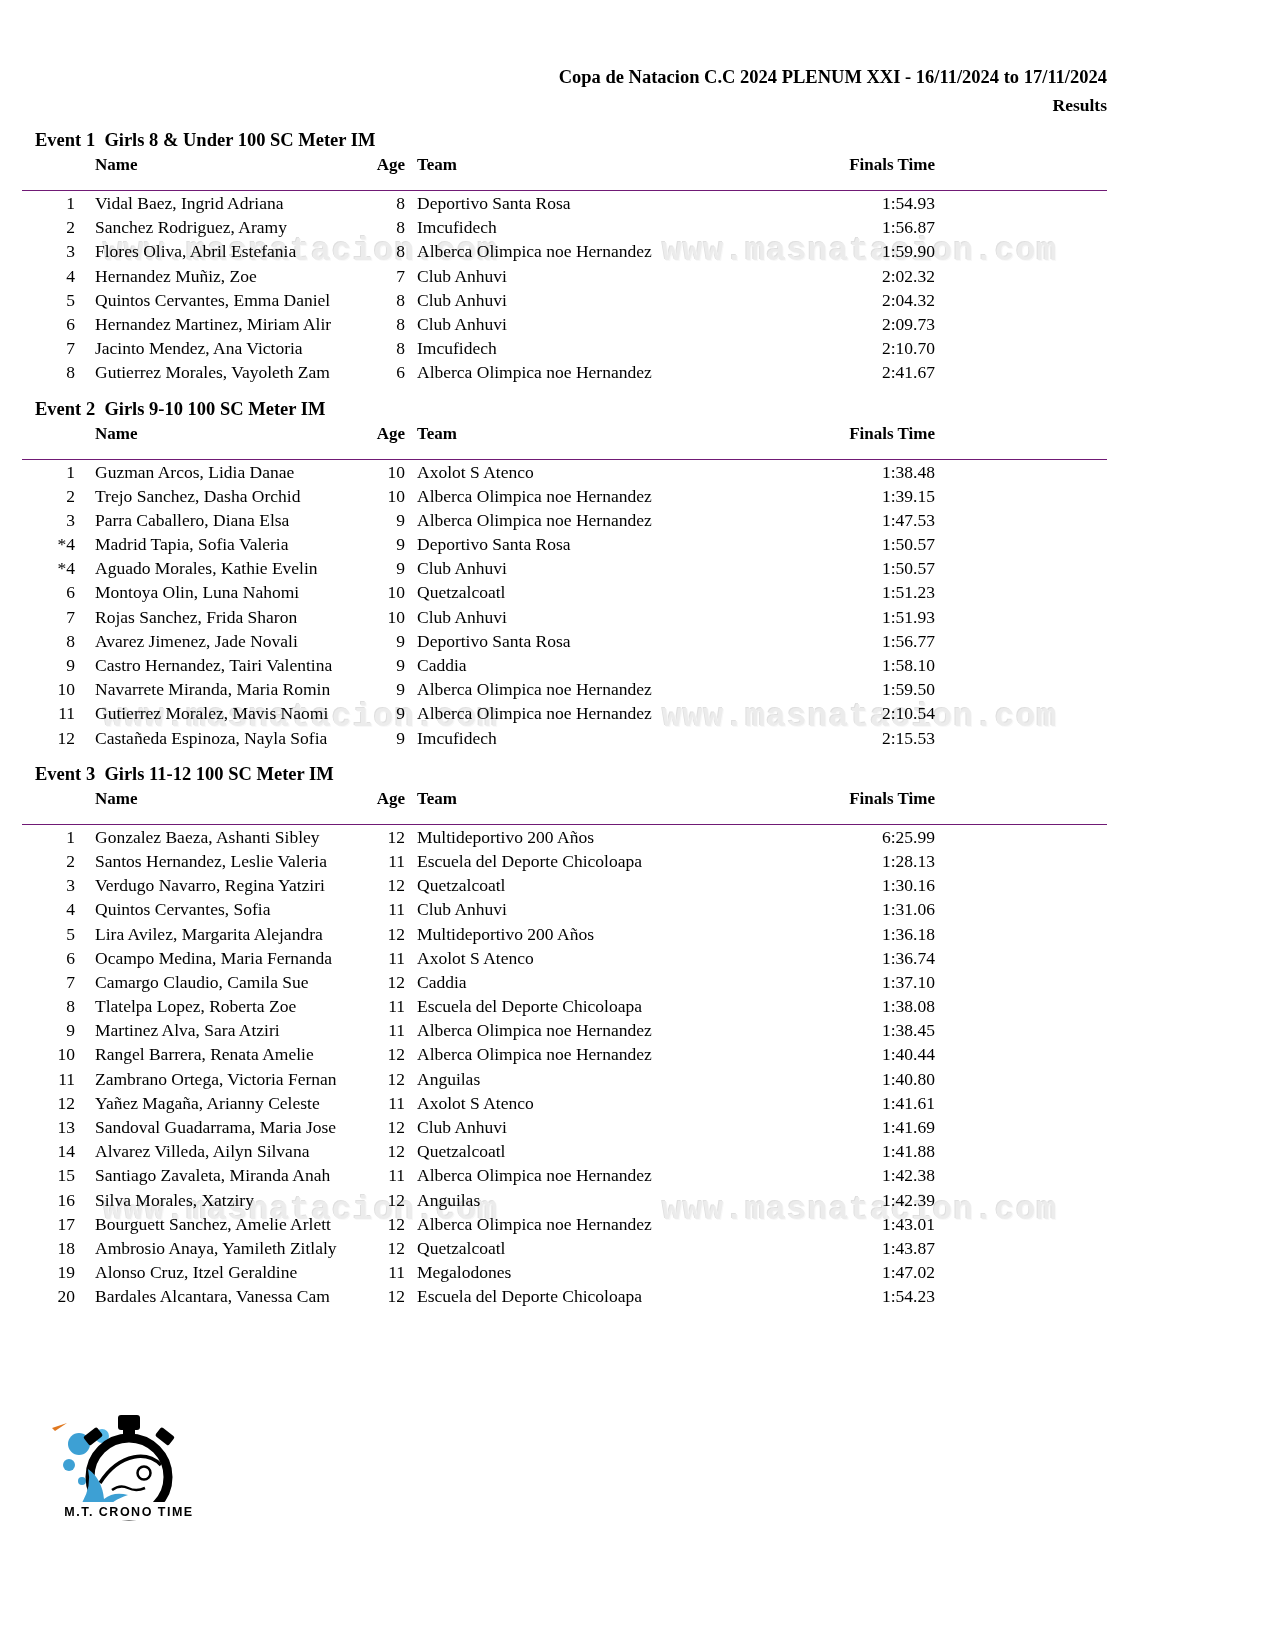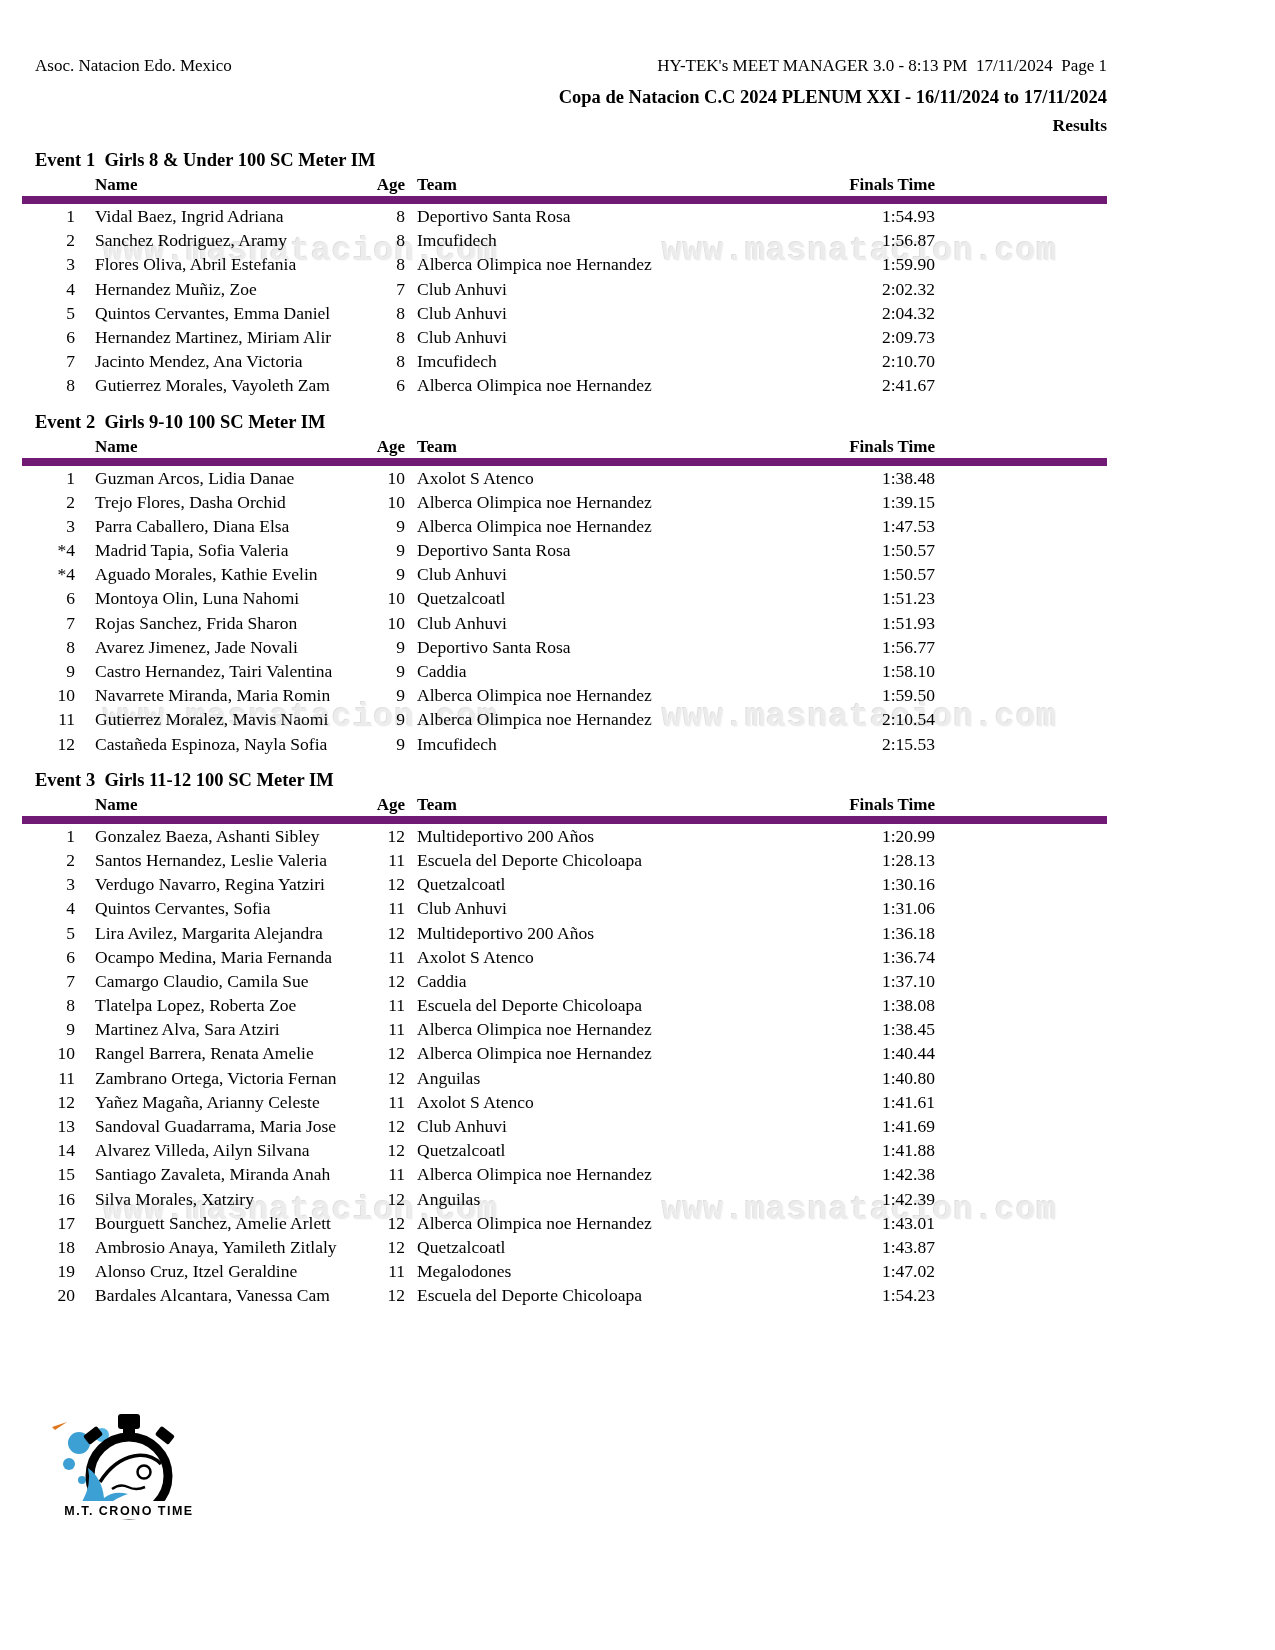--- a/index.html
+++ b/index.html
@@ -31,21 +31,21 @@
   .doc-subtitle { text-align:right; font-weight:700; font-size:17.5px; margin-top:7px; }
 
   .event { margin-top:14px; }
   .event-title { font-weight:700; font-size:18.5px; padding-left:13px; margin:0 0 4px 0; white-space:pre; }
 
   .thead, .trow {
     display:grid;
     grid-template-columns:53px 20px 267px 43px 12px 375px 143px 1fr;
     align-items:baseline;
   }
-  .thead { font-weight:700; font-size:17px; border-bottom:8px solid #701a75; padding-bottom:1px; }
+  .thead { font-weight:700; font-size:17px; border-bottom:1px solid #701a75; padding-bottom:15px; }
   .trow { font-size:17.5px; height:24.2px; line-height:24.2px; }
 
   .c-rank { grid-column:1; text-align:right; }
   .c-name { grid-column:3; white-space:nowrap; overflow:hidden; }
   .c-age  { grid-column:4; text-align:right; }
   .c-team { grid-column:6; white-space:nowrap; overflow:hidden; }
   .c-time { grid-column:7; text-align:right; }
 
   .logo-wrap { margin-top:86px; display:flex; justify-content:flex-start; width:1253px; }
 </style>
@@ -54,24 +54,20 @@
 
 <span class="wm wm-a1">www.masnatacion.com</span>
 <span class="wm wm-a2">www.masnatacion.com</span>
 <span class="wm wm-b1">www.masnatacion.com</span>
 <span class="wm wm-b2">www.masnatacion.com</span>
 <span class="wm wm-c1">www.masnatacion.com</span>
 <span class="wm wm-c2">www.masnatacion.com</span>
 
 <div class="content">
 
-  <div class="topline">
-    <span>Asoc. Natacion Edo. Mexico</span>
-    <span class="right">HY-TEK's MEET MANAGER 3.0 - 8:13 PM  17/11/2024  Page 1</span>
-  </div>
 
   <div class="doc-title">Copa de Natacion C.C 2024 PLENUM XXI - 16/11/2024 to 17/11/2024</div>
   <div class="doc-subtitle">Results</div>
 
   <div>
   <section class="event">
     <h2 class="event-title">Event 1  Girls 8 &amp; Under 100 SC Meter IM</h2>
     <div class="thead">
       <span class="c-name">Name</span>
       <span class="c-age">Age</span>
@@ -157,21 +153,21 @@
   <div class="trow">
     <span class="c-rank">1</span>
     <span class="c-name">Guzman Arcos, Lidia Danae</span>
     <span class="c-age">10</span>
     <span class="c-team">Axolot S Atenco</span>
     <span class="c-time">1:38.48</span>
   </div>
 
   <div class="trow">
     <span class="c-rank">2</span>
-    <span class="c-name">Trejo Flores, Dasha Orchid</span>
+    <span class="c-name">Trejo Sanchez, Dasha Orchid</span>
     <span class="c-age">10</span>
     <span class="c-team">Alberca Olimpica noe Hernandez</span>
     <span class="c-time">1:39.15</span>
   </div>
 
   <div class="trow">
     <span class="c-rank">3</span>
     <span class="c-name">Parra Caballero, Diana Elsa</span>
     <span class="c-age">9</span>
     <span class="c-team">Alberca Olimpica noe Hernandez</span>
@@ -259,21 +255,21 @@
       <span class="c-age">Age</span>
       <span class="c-team">Team</span>
       <span class="c-time">Finals Time</span>
     </div>
     <div>
   <div class="trow">
     <span class="c-rank">1</span>
     <span class="c-name">Gonzalez Baeza, Ashanti Sibley</span>
     <span class="c-age">12</span>
     <span class="c-team">Multideportivo 200 Años</span>
-    <span class="c-time">1:20.99</span>
+    <span class="c-time">6:25.99</span>
   </div>
 
   <div class="trow">
     <span class="c-rank">2</span>
     <span class="c-name">Santos Hernandez, Leslie Valeria</span>
     <span class="c-age">11</span>
     <span class="c-team">Escuela del Deporte Chicoloapa</span>
     <span class="c-time">1:28.13</span>
   </div>
 

